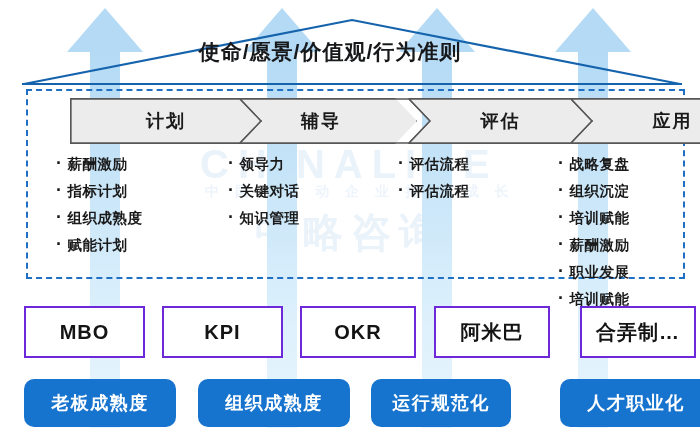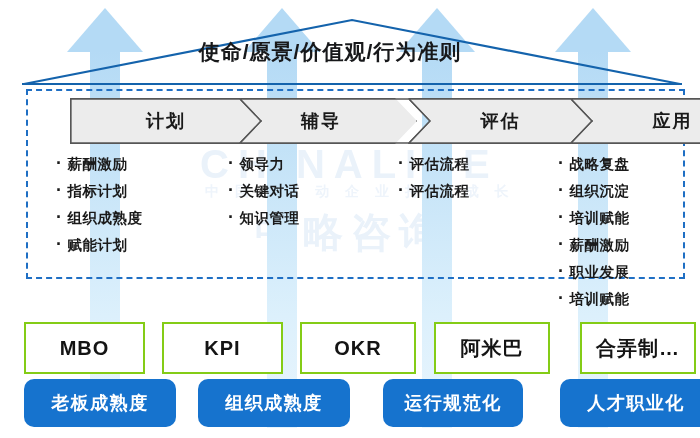--- a/index.html
+++ b/index.html
@@ -73,22 +73,22 @@
   .col{position:absolute;top:0;}
   .bullet{
     font-size:14.5px;font-weight:700;color:#1a1a1a;
     line-height:26px;white-space:nowrap;letter-spacing:0.5px;
   }
   .bullet::before{content:"\00B7";margin-right:5px;font-size:18px;}
 
   
   .meth-row{position:absolute;left:24px;top:306px;width:660px;height:52px;z-index:4;}
   .meth{
-    position:absolute;top:16px;height:52px;
-    background:#ffffff;border:2px solid #84cc16;box-sizing:border-box;
+    position:absolute;top:0;height:52px;
+    background:#ffffff;border:2px solid #6d28d9;box-sizing:border-box;
     display:flex;align-items:center;justify-content:center;
     font-size:20px;font-weight:700;color:#141414;letter-spacing:1px;
   }
 
   
   .pill-row{position:absolute;left:24px;top:379px;width:660px;height:48px;z-index:4;}
   .pill{
     position:absolute;top:0;height:48px;border-radius:10px;
     background:#1673ce;
     display:flex;align-items:center;justify-content:center;
@@ -212,21 +212,21 @@
       </div>
     </div>
 
   <div class="pill-row" id="pill-row">
       <div class="pill" style="left: 0px; width: 152px;">
         <span>老板成熟度</span>
       </div>
       <div class="pill" style="left: 174px; width: 152px;">
         <span>组织成熟度</span>
       </div>
-      <div class="pill" style="left: 359px; width: 140px;">
+      <div class="pill" style="left: 347px; width: 140px;">
         <span>运行规范化</span>
       </div>
       <div class="pill" style="left: 536px; width: 152px;">
         <span>人才职业化</span>
       </div>
     </div>
 
 </div>
 
 </body></html>

